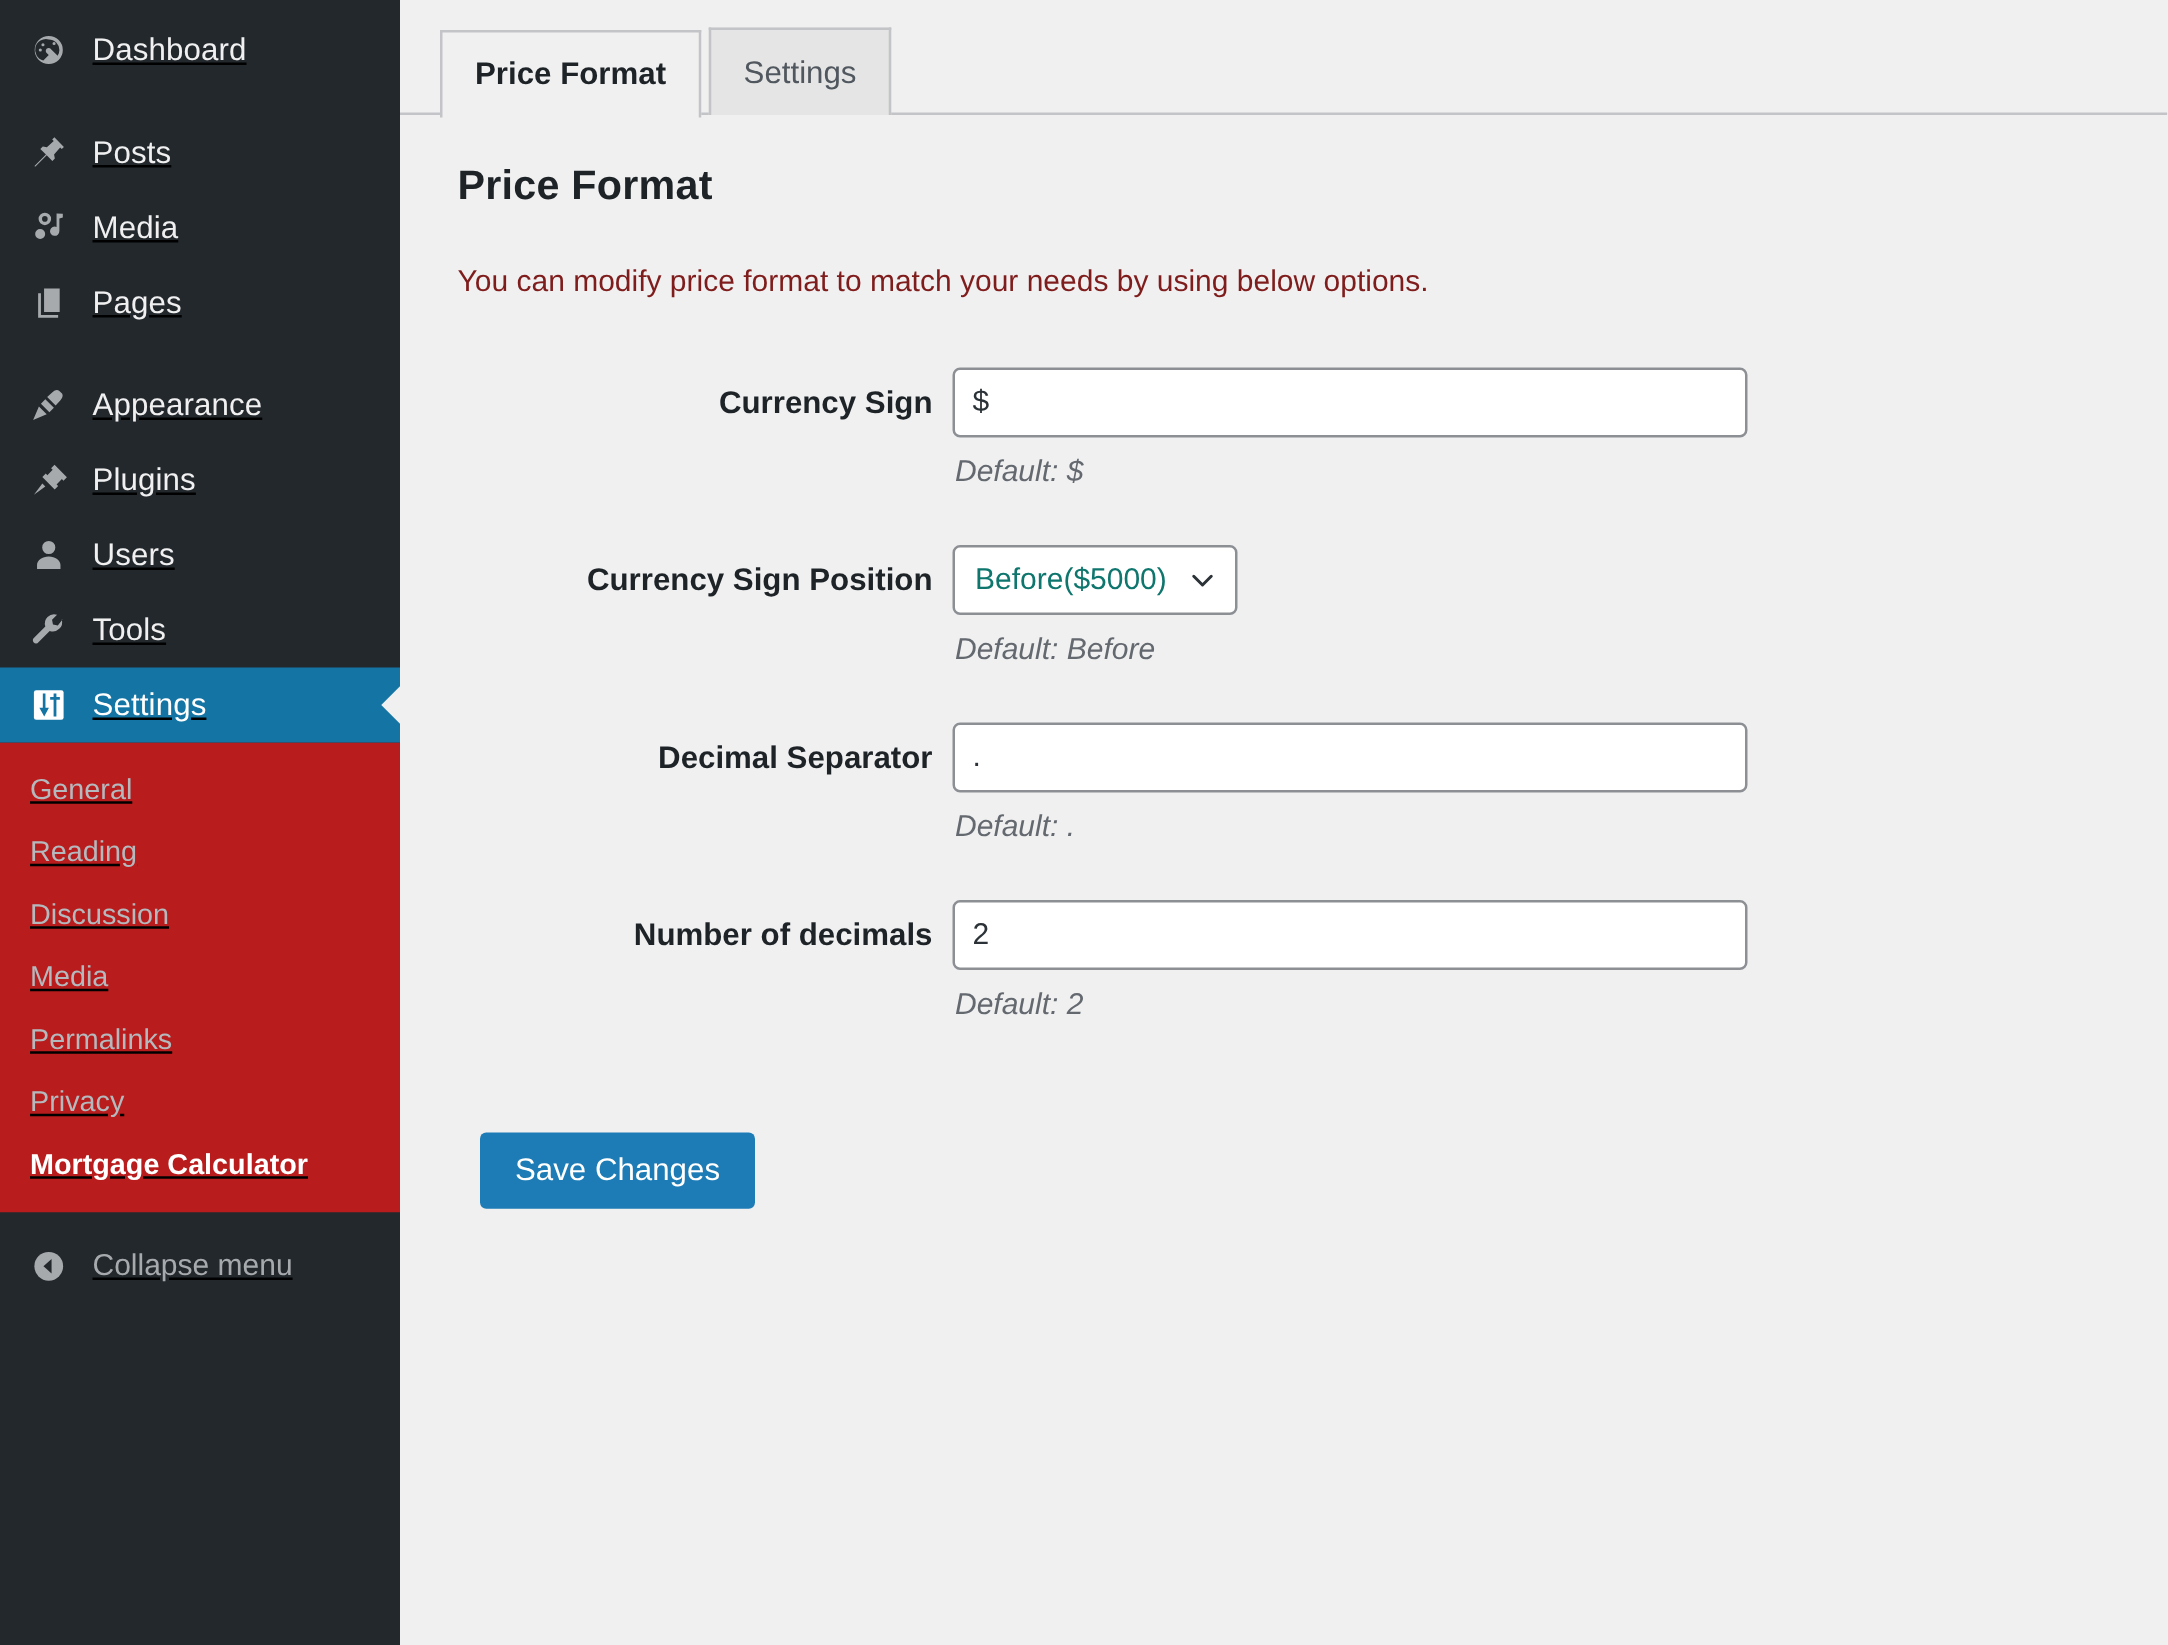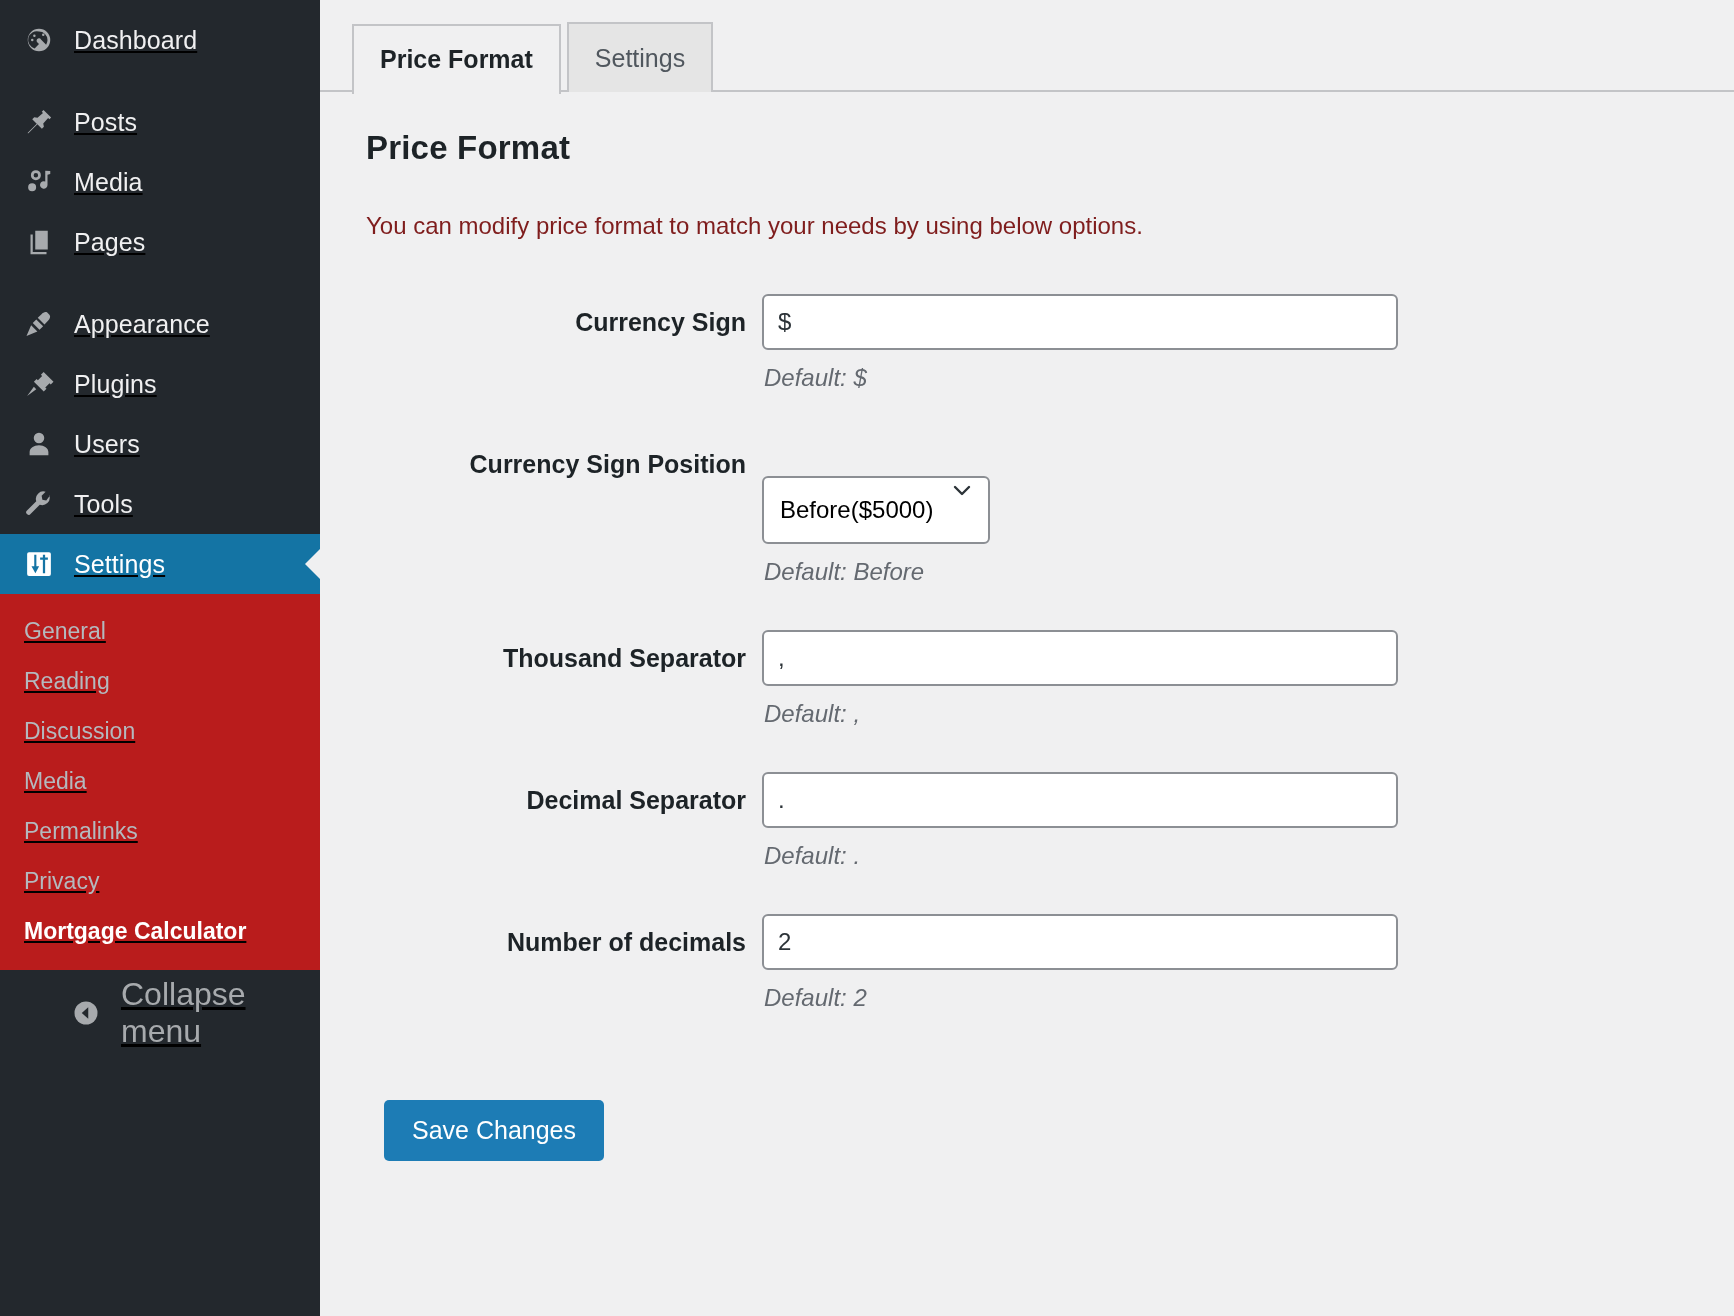--- a/index.html
+++ b/index.html
@@ -81,24 +81,23 @@
     color: #fff;
     font-weight: bold;
   }
 
   #collapse-menu {
     display: flex;
     align-items: center;
     height: 86px;
     padding-left: 18px;
     color: #a7aaad;
-    font-size: 32px;
+    font-size: 24px;
     background: #23282d;
     cursor: pointer;
-    margin-left: 47px;
   }
   #collapse-menu .cm-icon {
     width: 42px; flex: 0 0 42px;
     display: flex; align-items: center; justify-content: center;
     margin-right: 14px;
   }
   #collapse-menu .cm-icon svg { display: block; fill: #a7aaad; }
   .menu-filler { flex: 1 1 auto; background: #23282d; }
 
   
@@ -197,31 +196,30 @@
     font-family: "Liberation Sans", sans-serif;
   }
 
   .select-wrap {
     position: relative;
     display: inline-block;
   }
   select.wp-select {
     appearance: none;
     -webkit-appearance: none;
-    height: 68px;
+    height: 56px;
     padding: 0 54px 0 16px;
     font-size: 24px;
-    color: #000000;
+    color: #0f766e;
     background: #fff;
     border: 2px solid #8c8f94;
     border-radius: 6px;
     outline: none;
     font-family: "Liberation Sans", sans-serif;
     cursor: pointer;
-    margin-top: 40px;
   }
   .select-wrap .chev {
     position: absolute;
     right: 16px;
     top: 50%;
     transform: translateY(-50%);
     pointer-events: none;
     display: block;
   }
   .select-wrap .chev svg { display: block; stroke: #2c3338; fill: none; }
@@ -402,27 +400,20 @@
                 <span class="chev">
                   <svg width="24" height="24" viewBox="0 0 24 24">
                       <path d="M5 9l7 7 7-7" stroke-width="2.4" stroke-linecap="round" stroke-linejoin="round"></path>
                     </svg>
                 </span>
               </span>
               <div class="default-hint">Default: Before</div>
             </td>
           </tr>
 
-          <tr>
-            <th>Thousand Separator</th>
-            <td>
-              <input class="regular-text" type="text" value="," style="">
-              <div class="default-hint">Default: ,</div>
-            </td>
-          </tr>
 
           <tr>
             <th>Decimal Separator</th>
             <td>
               <input class="regular-text" type="text" value="." style="">
               <div class="default-hint">Default: .</div>
             </td>
           </tr>
 
           <tr>

